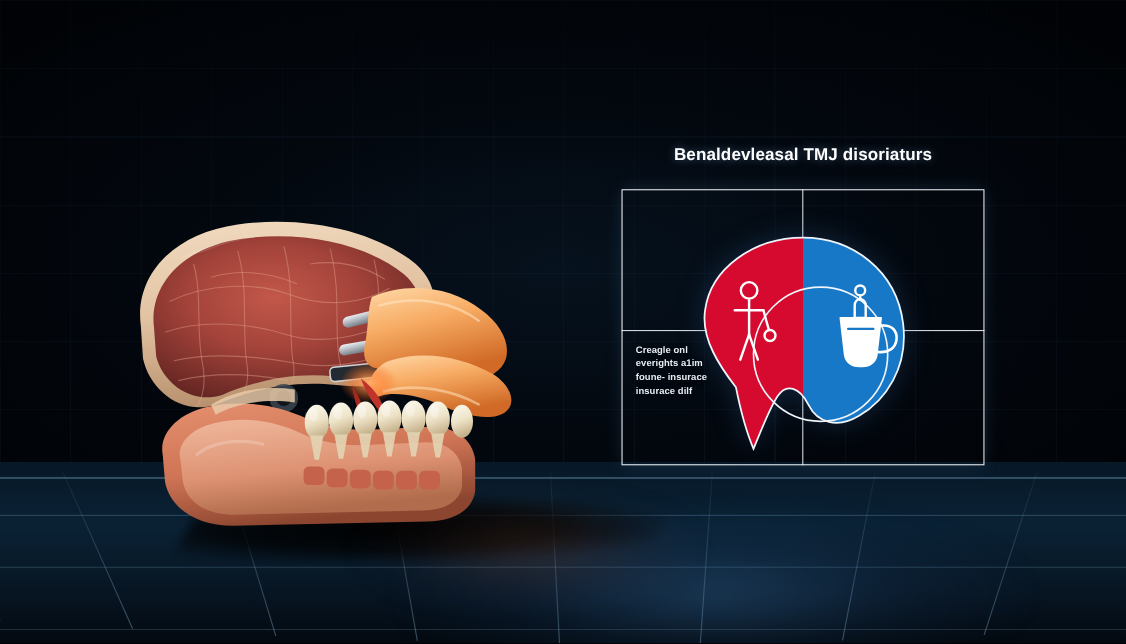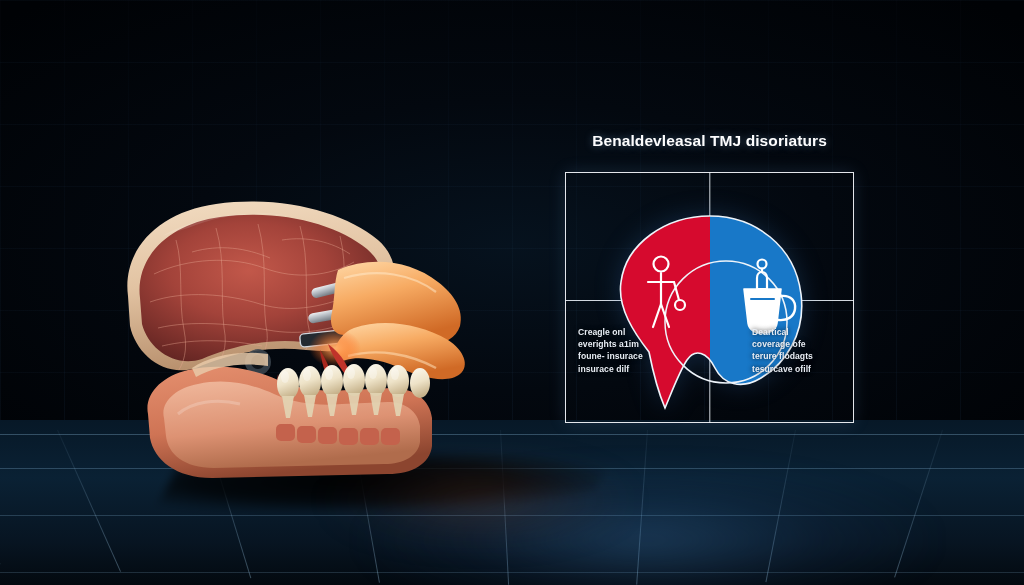--- a/index.html
+++ b/index.html
@@ -64,21 +64,21 @@
     position:absolute; left:330px; bottom:40px; width:300px; height:90px;
     background:radial-gradient(ellipse at center, rgba(190,95,50,0.20) 0%, rgba(140,60,35,0.06) 50%, transparent 78%);
     filter:blur(16px);
   }
 
   
   #anatomy { position:absolute; left:92px; top:178px; width:400px; height:310px; }
   #anatomy svg { width:100%; height:100%; display:block; }
 
   
-  #panel { position:absolute; left:565px; top:172px; width:289px; height:251px; }
+  #panel { position:absolute; left:565px; top:172px; width:330px; height:251px; }
   .panel-frame {
     position:absolute; inset:0;
     border:1.6px solid rgba(245,248,252,0.93);
     box-shadow:0 0 16px rgba(120,170,225,0.16);
   }
   .div-v {
     position:absolute; left:50%; top:0; bottom:0; width:1.4px;
     background:rgba(238,244,250,0.88); transform:translateX(-50%);
   }
   .div-h {
@@ -98,21 +98,21 @@
     text-shadow:0 0 7px rgba(150,195,240,0.34);
   }
   .tooth-wrap {
     position:absolute; left:50%; top:40px; width:230px; height:208px;
     transform:translateX(-50%); pointer-events:none;
   }
   .tooth-wrap svg { width:100%; height:100%; display:block;
     filter:drop-shadow(0 0 12px rgba(60,120,190,0.25)); }
 
   .blurb {
-    position:absolute; top:154px; width:92px;
+    position:absolute; top:140px; width:92px;
     font-size:8.6px; line-height:12.2px; font-weight:600;
     color:#e7ecf3; letter-spacing:0.05px;
     text-shadow:0 0 5px rgba(0,0,0,0.9);
   }
   .blurb.left  { left:13px; text-align:left; }
   .blurb.right { right:10px; left:auto; text-align:left; }
   .blurb span { display:block; }
 </style>
 </head>
 <body>
@@ -359,21 +359,15 @@
       </svg>
     </div>
 
     <div class="blurb left">
       <span>Creagle onl</span>
       <span>everights a1im</span>
       <span>foune- insurace</span>
       <span>insurace dilf</span>
     </div>
 
-    <div class="blurb right">
-      <span>Deartical</span>
-      <span>coverage ofe</span>
-      <span>terure flodagts</span>
-      <span>tesurcave ofilf</span>
-    </div>
 
   </div>
 </div>
 
 </body></html>

